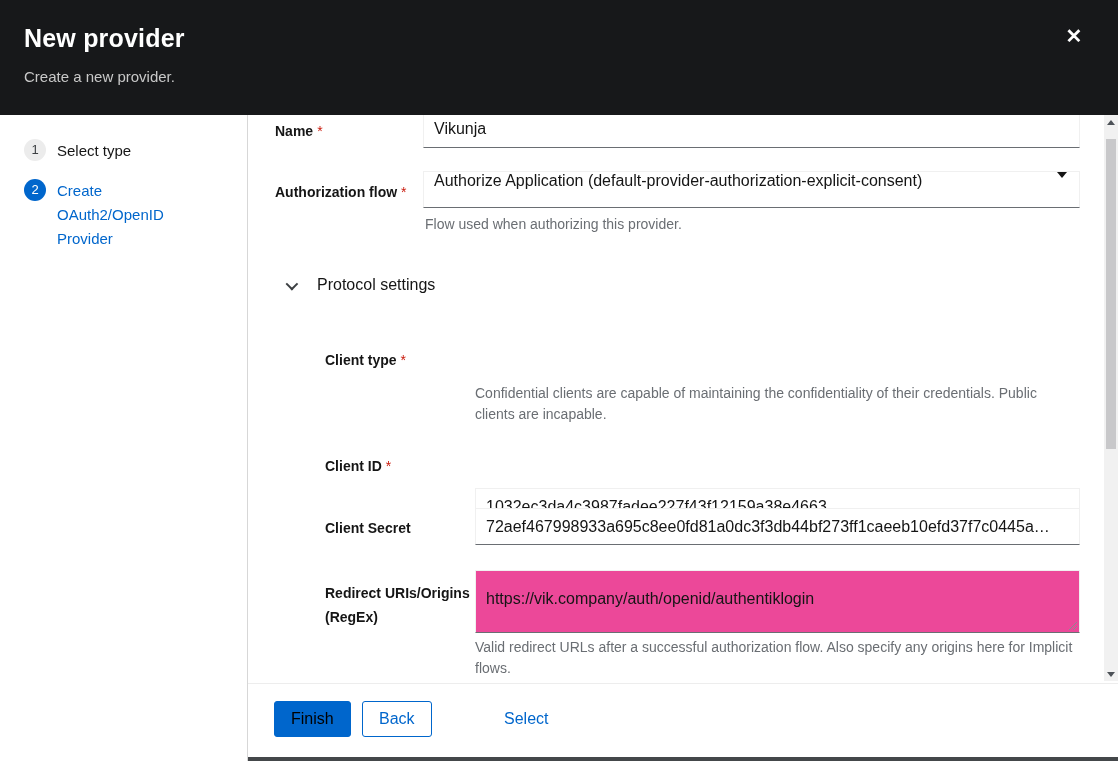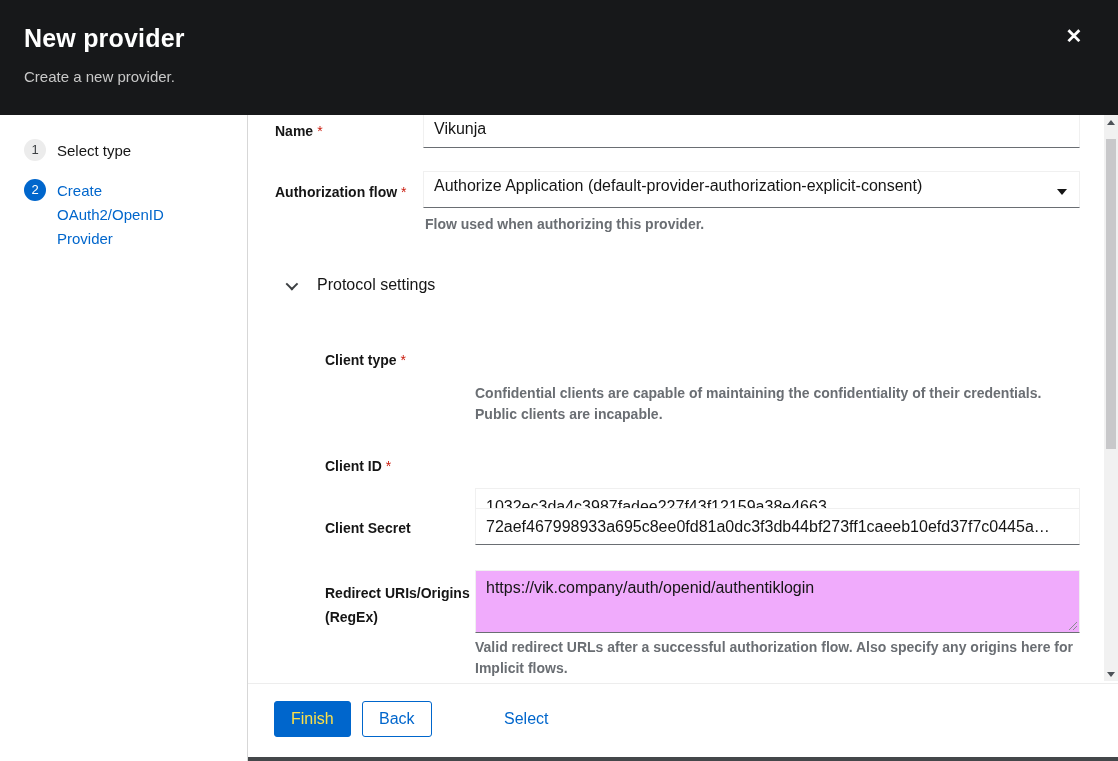--- a/index.html
+++ b/index.html
@@ -28,33 +28,33 @@
   .badge-active { background:#0066cc; color:#fff; }
   .step-label { font-size:15px; line-height:24px; padding-top:0; width:118px; color:#151515; }
   .step-label.link { color:#0066cc; cursor:pointer; }
 
   
   .flabel { position:absolute; font-size:14px; font-weight:700; color:#151515; line-height:18px; }
   .req { color:#c9190b; margin-left:4px; font-weight:400; }
   .tinput { position:absolute; background:#fff; border:1px solid #f0f0f0;
     border-bottom:1px solid #6a6e73; font-size:16px; color:#151515; padding:0 10px; outline:none; }
   .pfselect { position:absolute; background:#fff; border:1px solid #f0f0f0;
-    border-bottom:1px solid #6a6e73; display:flex; align-items:flex-end;
+    border-bottom:1px solid #6a6e73; display:flex; align-items:flex-start;
     justify-content:space-between; padding:0 12px 12px 10px; cursor:pointer; }
   .pfselect .sel-text { font-size:16px; color:#151515; white-space:nowrap; overflow:hidden; }
   .caret-down { width:0; height:0; border-left:5px solid transparent;
     border-right:5px solid transparent; border-top:6px solid #151515; flex:0 0 auto; margin-left:8px; }
-  .helper { position:absolute; font-size:14px; color:#6a6e73; line-height:21px;font-weight:bold; }
+  .helper { position:absolute; font-size:14px; color:#6a6e73; line-height:21px; }
   .expander { position:absolute; left:286px; top:271px; display:flex; align-items:center;
     gap:22px; cursor:pointer; height:28px; }
   .chev { width:9px; height:9px; border-right:2px solid #3c3f42; border-bottom:2px solid #3c3f42;
     transform:rotate(45deg) translateY(-2px); }
   .exp-label { font-size:16px; color:#151515; }
-  .tarea { position:absolute; background:#f0abfc; border:1px solid #f0f0f0;
-    border-bottom:1px solid #6a6e73; font-size:16px; color:#151515; padding:6px 10px;
+  .tarea { position:absolute; background:#ec4899; border:1px solid #f0f0f0;
+    border-bottom:1px solid #6a6e73; font-size:16px; color:#151515; padding:17px 10px;
     resize:none; outline:none; line-height:21px; }
   .resize-grip { position:absolute; width:10px; height:10px;
     background:repeating-linear-gradient(135deg, transparent 0 2px, #8a8d90 2px 3px);
     clip-path:polygon(100% 0, 100% 100%, 0 100%); }
 
   
   .scrollbar { position:absolute; left:1104px; top:115px; width:14px; height:566px;
     background:#f1f1f1; z-index:2; }
   .scroll-btn { position:absolute; left:0; width:14px; height:14px; display:flex;
     align-items:center; justify-content:center; cursor:pointer; }
@@ -63,21 +63,21 @@
   .tri-down { width:0; height:0; border-left:4px solid transparent; border-right:4px solid transparent;
     border-top:5px solid #4d5258; }
   .scroll-thumb { position:absolute; left:2px; top:24px; width:10px; height:310px;
     background:#c8c8ca; cursor:grab; }
 
   
   .modal-footer { position:absolute; left:248px; top:683px; width:870px; height:74px;
     background:#fff; border-top:1px solid #ededed; z-index:3; }
   .btn { position:absolute; top:17px; height:36px; font-size:16px; border-radius:3px;
     padding:0 16px; cursor:pointer; }
-  .btn-primary { left:26px; background:#0066cc; color:#fde047; border:1px solid #0066cc; }
+  .btn-primary { left:26px; background:#0066cc; color:#000000; border:1px solid #0066cc; }
   .btn-secondary { left:114px; background:#fff; color:#0066cc; border:1px solid #0066cc; }
   .btn-link { left:240px; background:none; border:none; color:#0066cc; }
 
   
   .clip-strip { position:absolute; left:248px; top:757px; width:870px; height:4px;
     background:#44474a; z-index:4; }
 </style>
 </head>
 <body>
 

